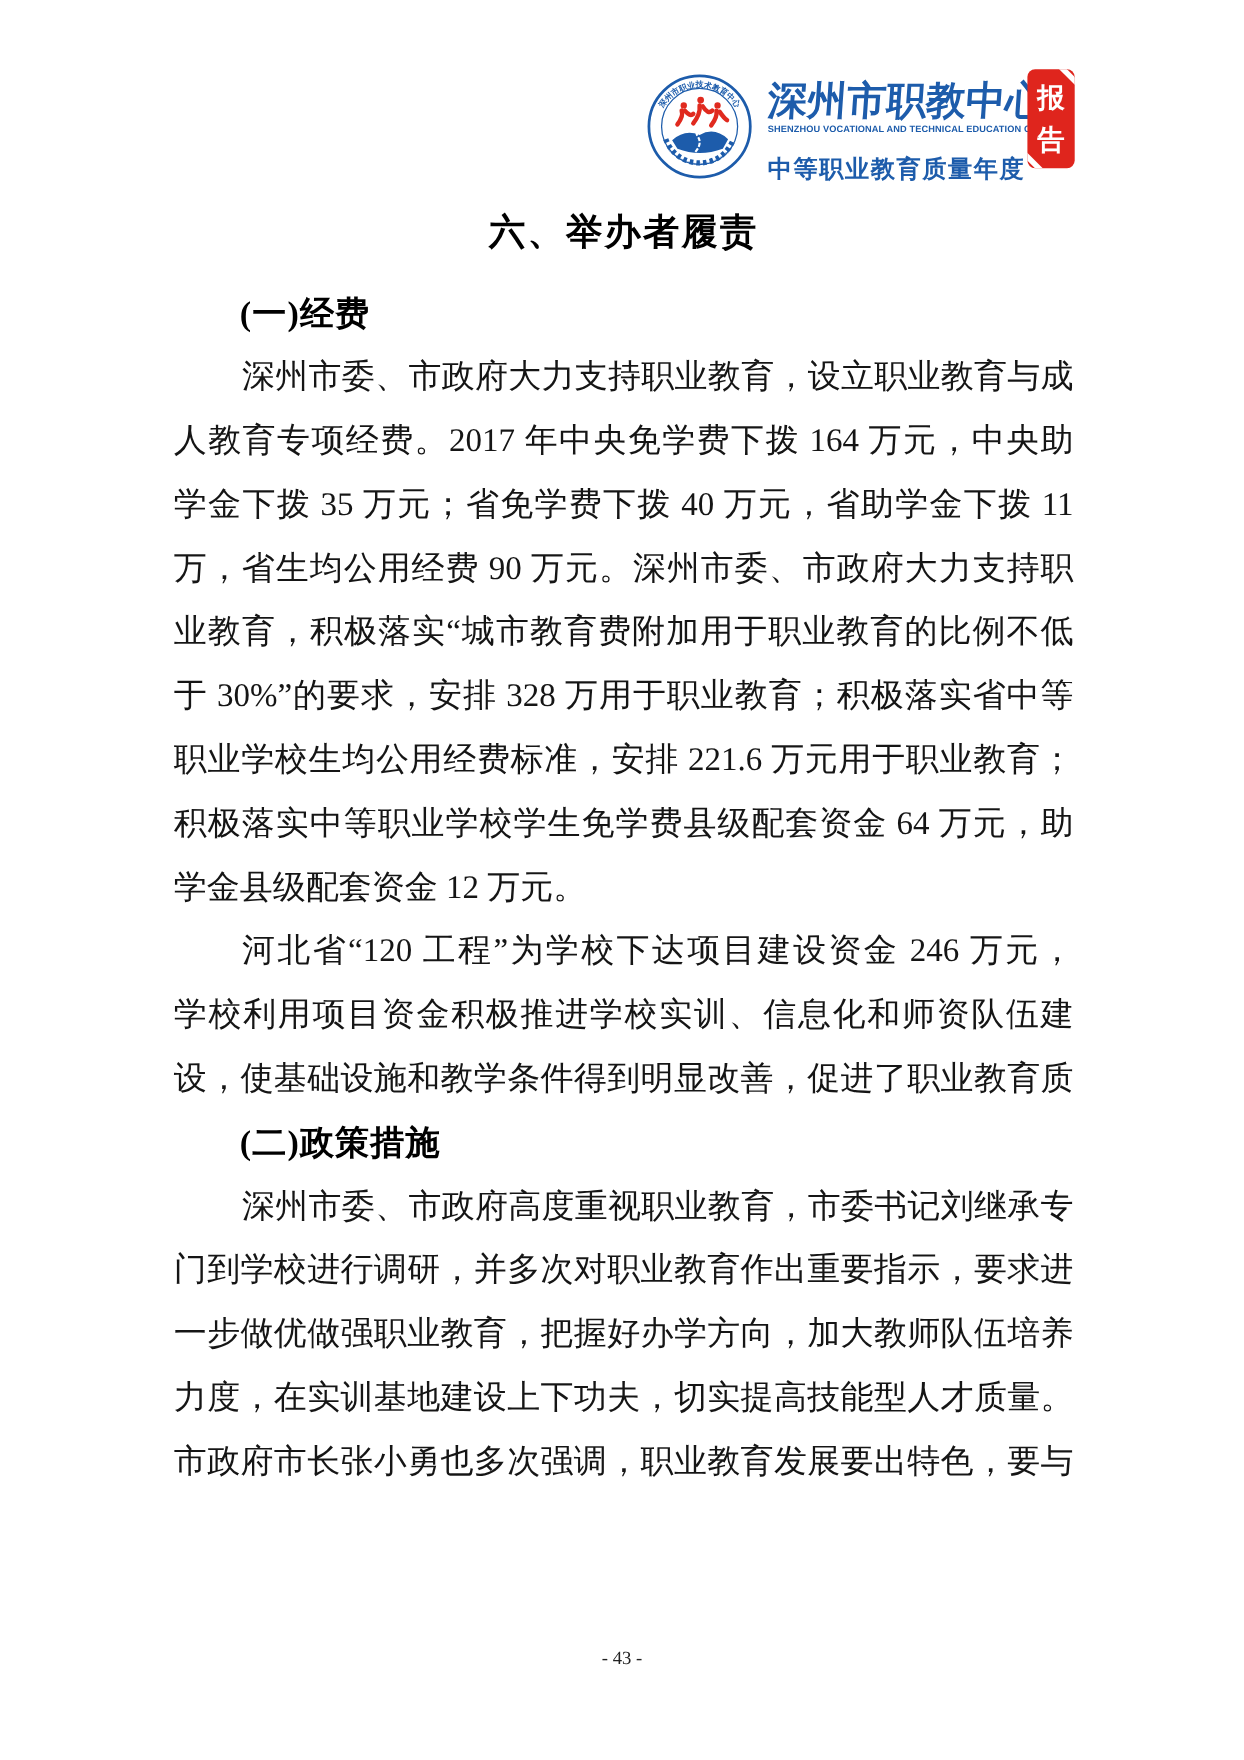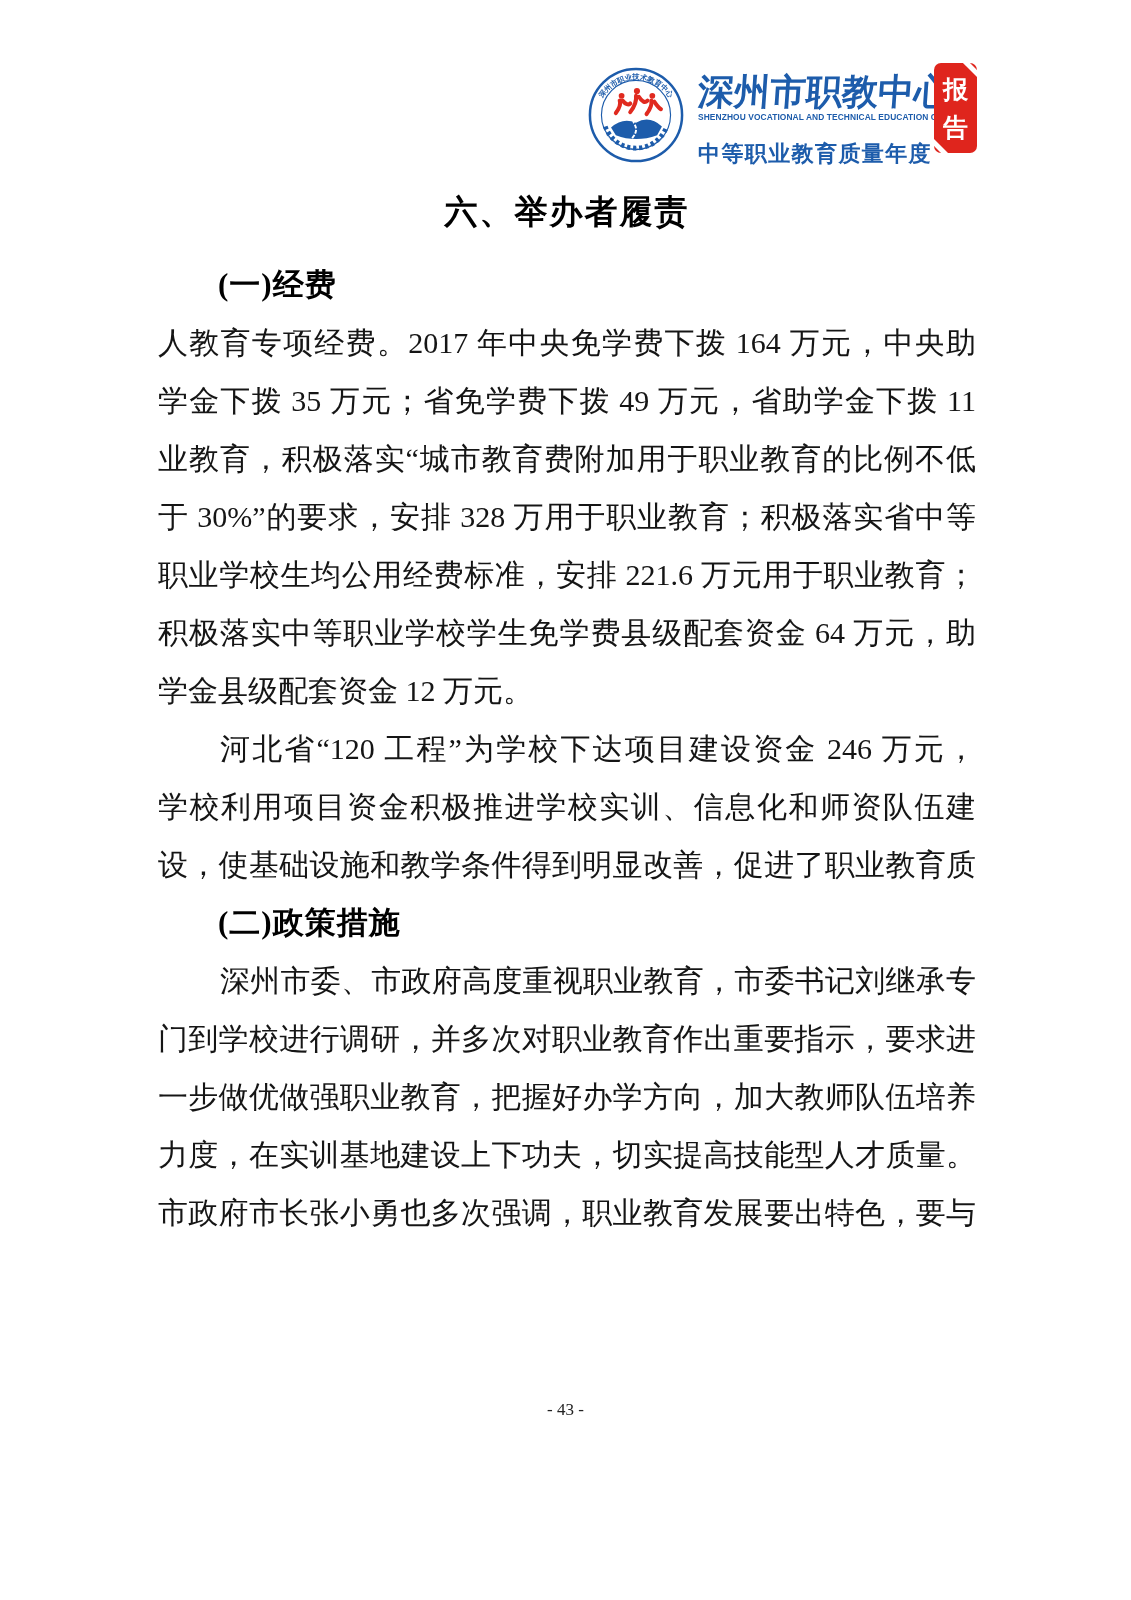--- a/index.html
+++ b/index.html
@@ -129,21 +129,21 @@
     color: #151515;
   }
   .line.indent { text-indent: 62px; }
   .line.para-end { text-align-last: left; }
 
   
   .page-footer {
     position: absolute;
     left: 0;
     right: 0;
-    top: 1400px;
+    top: 1498px;
     text-align: center;
     font-size: 17px;
     color: #222222;
     font-family: "Liberation Serif", "DejaVu Serif", serif;
   }
 </style>
 </head>
 <body>
 
 <div class="page">
@@ -199,22 +199,24 @@
     </div>
 
   </header>
 
   <main class="content">
 
     <h1 class="doc-title">六、举办者履责</h1>
 
     <h2 class="sec-heading">(一)经费</h2>
 
+    <div class="line indent">深州市委、市政府大力支持职业教育，设立职业教育与成</div>
     <div class="line">人教育专项经费。2017 年中央免学费下拨 164 万元，中央助</div>
-    <div class="line">学金下拨 35 万元；省免学费下拨 49 万元，省助学金下拨 11</div>
+    <div class="line">学金下拨 35 万元；省免学费下拨 40 万元，省助学金下拨 11</div>
+    <div class="line">万，省生均公用经费 90 万元。深州市委、市政府大力支持职</div>
     <div class="line">业教育，积极落实“城市教育费附加用于职业教育的比例不低</div>
     <div class="line">于 30%”的要求，安排 328 万用于职业教育；积极落实省中等</div>
     <div class="line">职业学校生均公用经费标准，安排 221.6 万元用于职业教育；</div>
     <div class="line">积极落实中等职业学校学生免学费县级配套资金 64 万元，助</div>
     <div class="line para-end">学金县级配套资金 12 万元。</div>
 
     <div class="line indent">河北省“120 工程”为学校下达项目建设资金 246 万元，</div>
     <div class="line">学校利用项目资金积极推进学校实训、信息化和师资队伍建</div>
     <div class="line">设，使基础设施和教学条件得到明显改善，促进了职业教育质</div>
 

